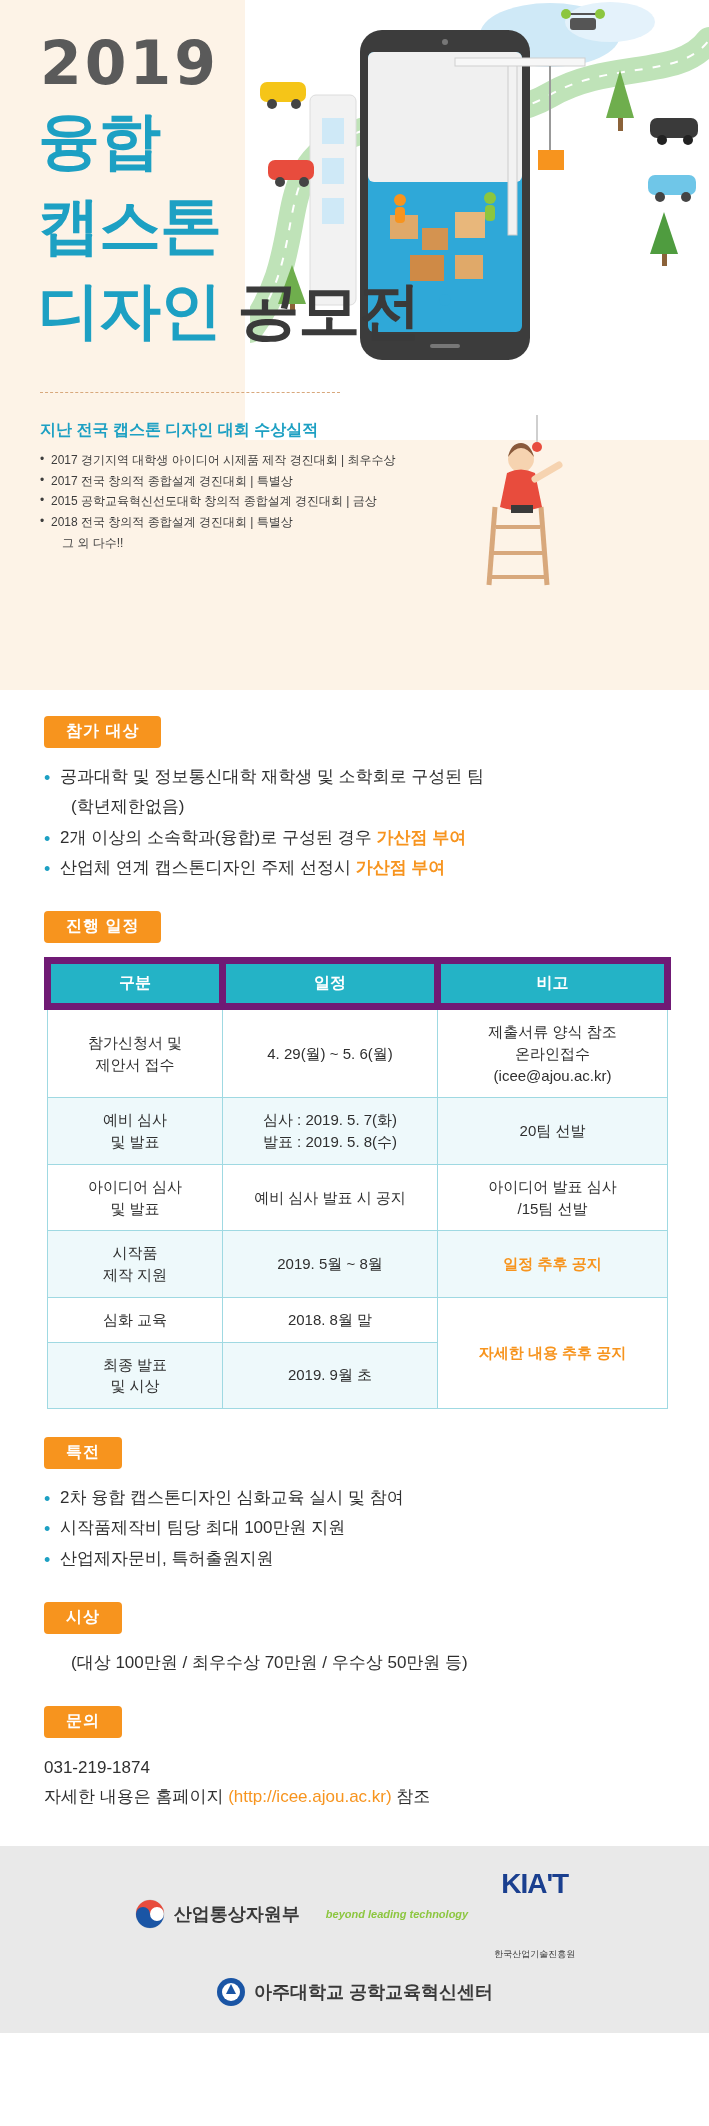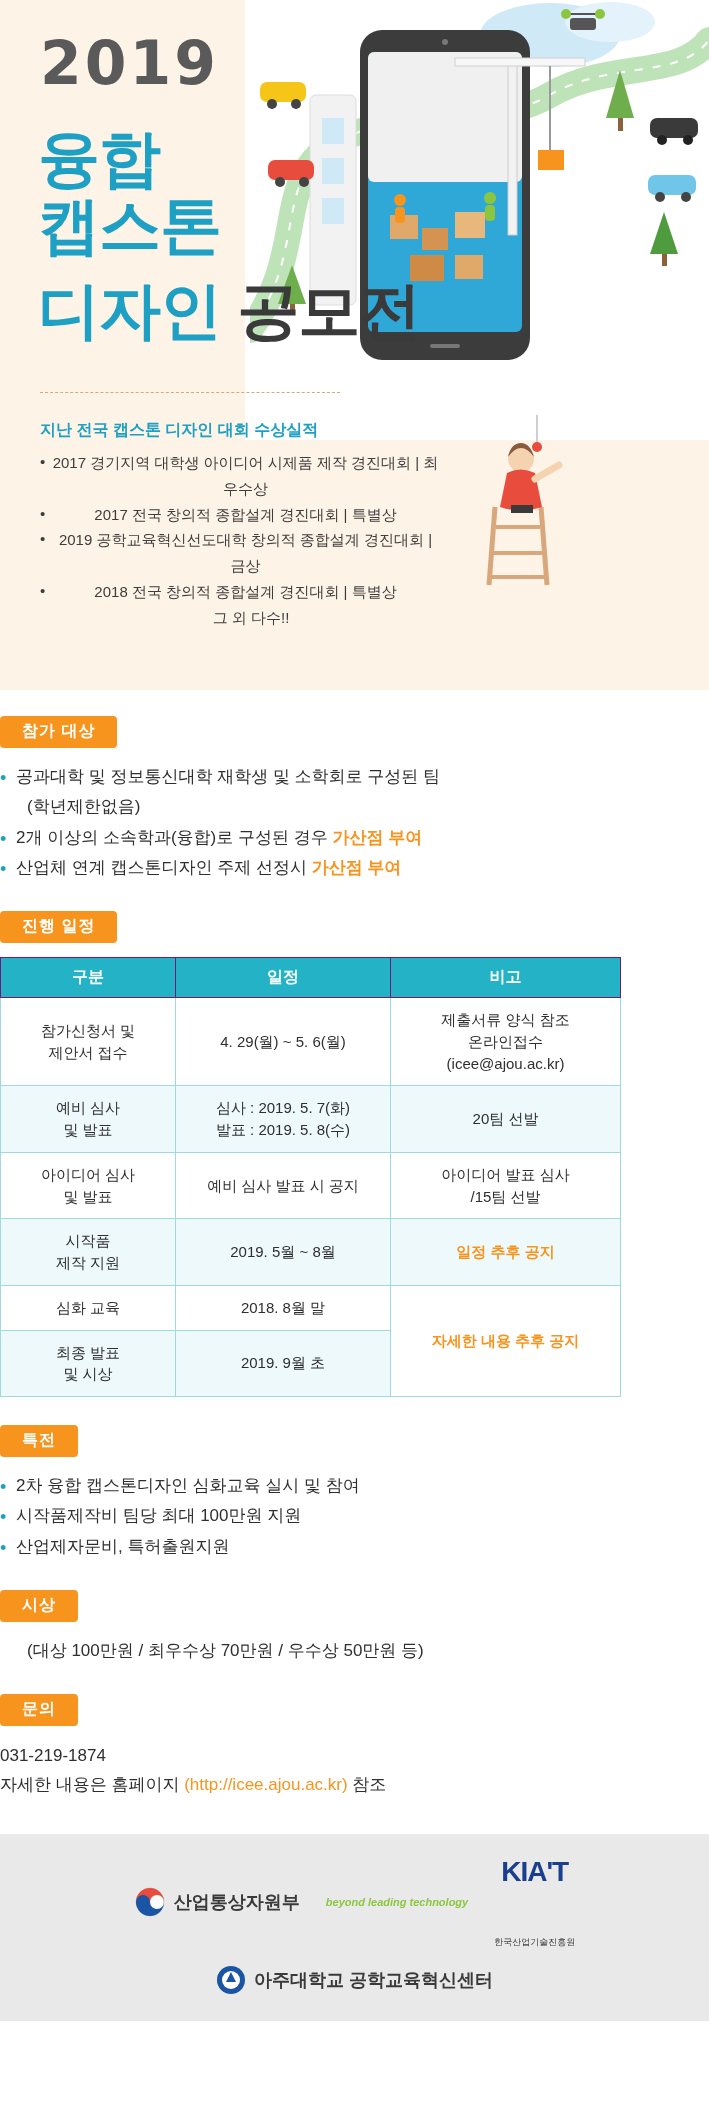--- a/index.html
+++ b/index.html
@@ -43,21 +43,21 @@
   }
   .hero-line1, .hero-line2, .hero-line3 {
     position: absolute;
     left: 38px;
     font-weight: bold;
     font-size: 62px;
     letter-spacing: -1px;
     color: #1da0c3;
     line-height: 1;
   }
-  .hero-line1 { top: 128px; }
+  .hero-line1 { top: 110px; }
   .hero-line2 { top: 195px; }
   .hero-line3 { top: 280px; color: #1da0c3; }
   .hero-line3 .accent { color: #3a3a3a; }
 
   .hero-divider {
     position: absolute;
     left: 40px; top: 392px;
     width: 300px;
     border-top: 1px dashed #d8a87c;
   }
@@ -67,24 +67,23 @@
     left: 40px; top: 420px;
     font-size: 16px;
     font-weight: bold;
     color: #1da0c3;
   }
   .record-list {
     position: absolute;
     left: 40px; top: 450px;
     width: 400px;
     list-style: none;
-    font-size: 15px;
+    font-size: 12px;
     line-height: 1.72;
     color: #3d3d3d;
-    text-align: center;
   }
   .record-list li { padding-left: 11px; position: relative; }
   .record-list li.bulleted::before {
     content: "•";
     position: absolute; left: 0; top: -1px;
     color: #3d3d3d;
   }
   .record-list li.plain { padding-left: 22px; }
 
   .hero-lady { position: absolute; left: 455px; top: 415px; width: 150px; height: 180px; }
@@ -96,20 +95,21 @@
     display: inline-block;
     background: #f7941e;
     color: #ffffff;
     font-size: 16px;
     font-weight: bold;
     padding: 5px 22px 6px;
     border-radius: 4px;
     letter-spacing: 1px;
   }
   .sec {
+    margin-left: 44px;
     margin-right: 44px;
   }
   .sec-gap { margin-top: 28px; }
 
   .bullets {
     list-style: none;
     margin-top: 14px;
     font-size: 17px;
     line-height: 1.78;
     color: #2f2f2f;
@@ -131,21 +131,21 @@
     border-collapse: collapse;
     font-size: 15px;
     table-layout: fixed;
   }
   table.schedule th {
     background: #24b3c6;
     color: #ffffff;
     font-weight: bold;
     font-size: 16px;
     padding: 9px 0;
-    border: 1px solid #701a75;
+    border: 7px solid #701a75;
   }
   table.schedule td {
     border: 1px solid #9fd9e2;
     text-align: center;
     padding: 11px 4px;
     color: #2f2f2f;
     line-height: 1.45;
     vertical-align: middle;
   }
   table.schedule tr.alt td { background: #eef9fb; }
@@ -278,21 +278,21 @@
       <span>디자인</span>
       <span class="accent">공모전</span>
     </div>
 
     <div class="hero-divider"></div>
 
     <div class="record-title">지난 전국 캡스톤 디자인 대회 수상실적</div>
     <ul class="record-list">
       <li class="bulleted">2017 경기지역 대학생 아이디어 시제품 제작 경진대회  |  최우수상</li>
       <li class="bulleted">2017 전국 창의적 종합설계 경진대회  |  특별상</li>
-      <li class="bulleted">2019 공학교육혁신선도대학 창의적 종합설계 경진대회  |  금상</li>
+      <li class="bulleted">2015 공학교육혁신선도대학 창의적 종합설계 경진대회  |  금상</li>
       <li class="bulleted">2018 전국 창의적 종합설계 경진대회  |  특별상</li>
       <li class="plain">그 외 다수!!</li>
     </ul>
 
     <svg class="hero-lady" viewBox="0 0 150 180">
       <line x1="82" y1="0" x2="82" y2="28" stroke="#cfcfcf" stroke-width="2"></line>
       <circle cx="82" cy="32" r="5" fill="#e84c3d"></circle>
 
       <line x1="40" y1="92" x2="34" y2="170" stroke="#d8a87c" stroke-width="5"></line>
       <line x1="86" y1="92" x2="92" y2="170" stroke="#d8a87c" stroke-width="5"></line>

